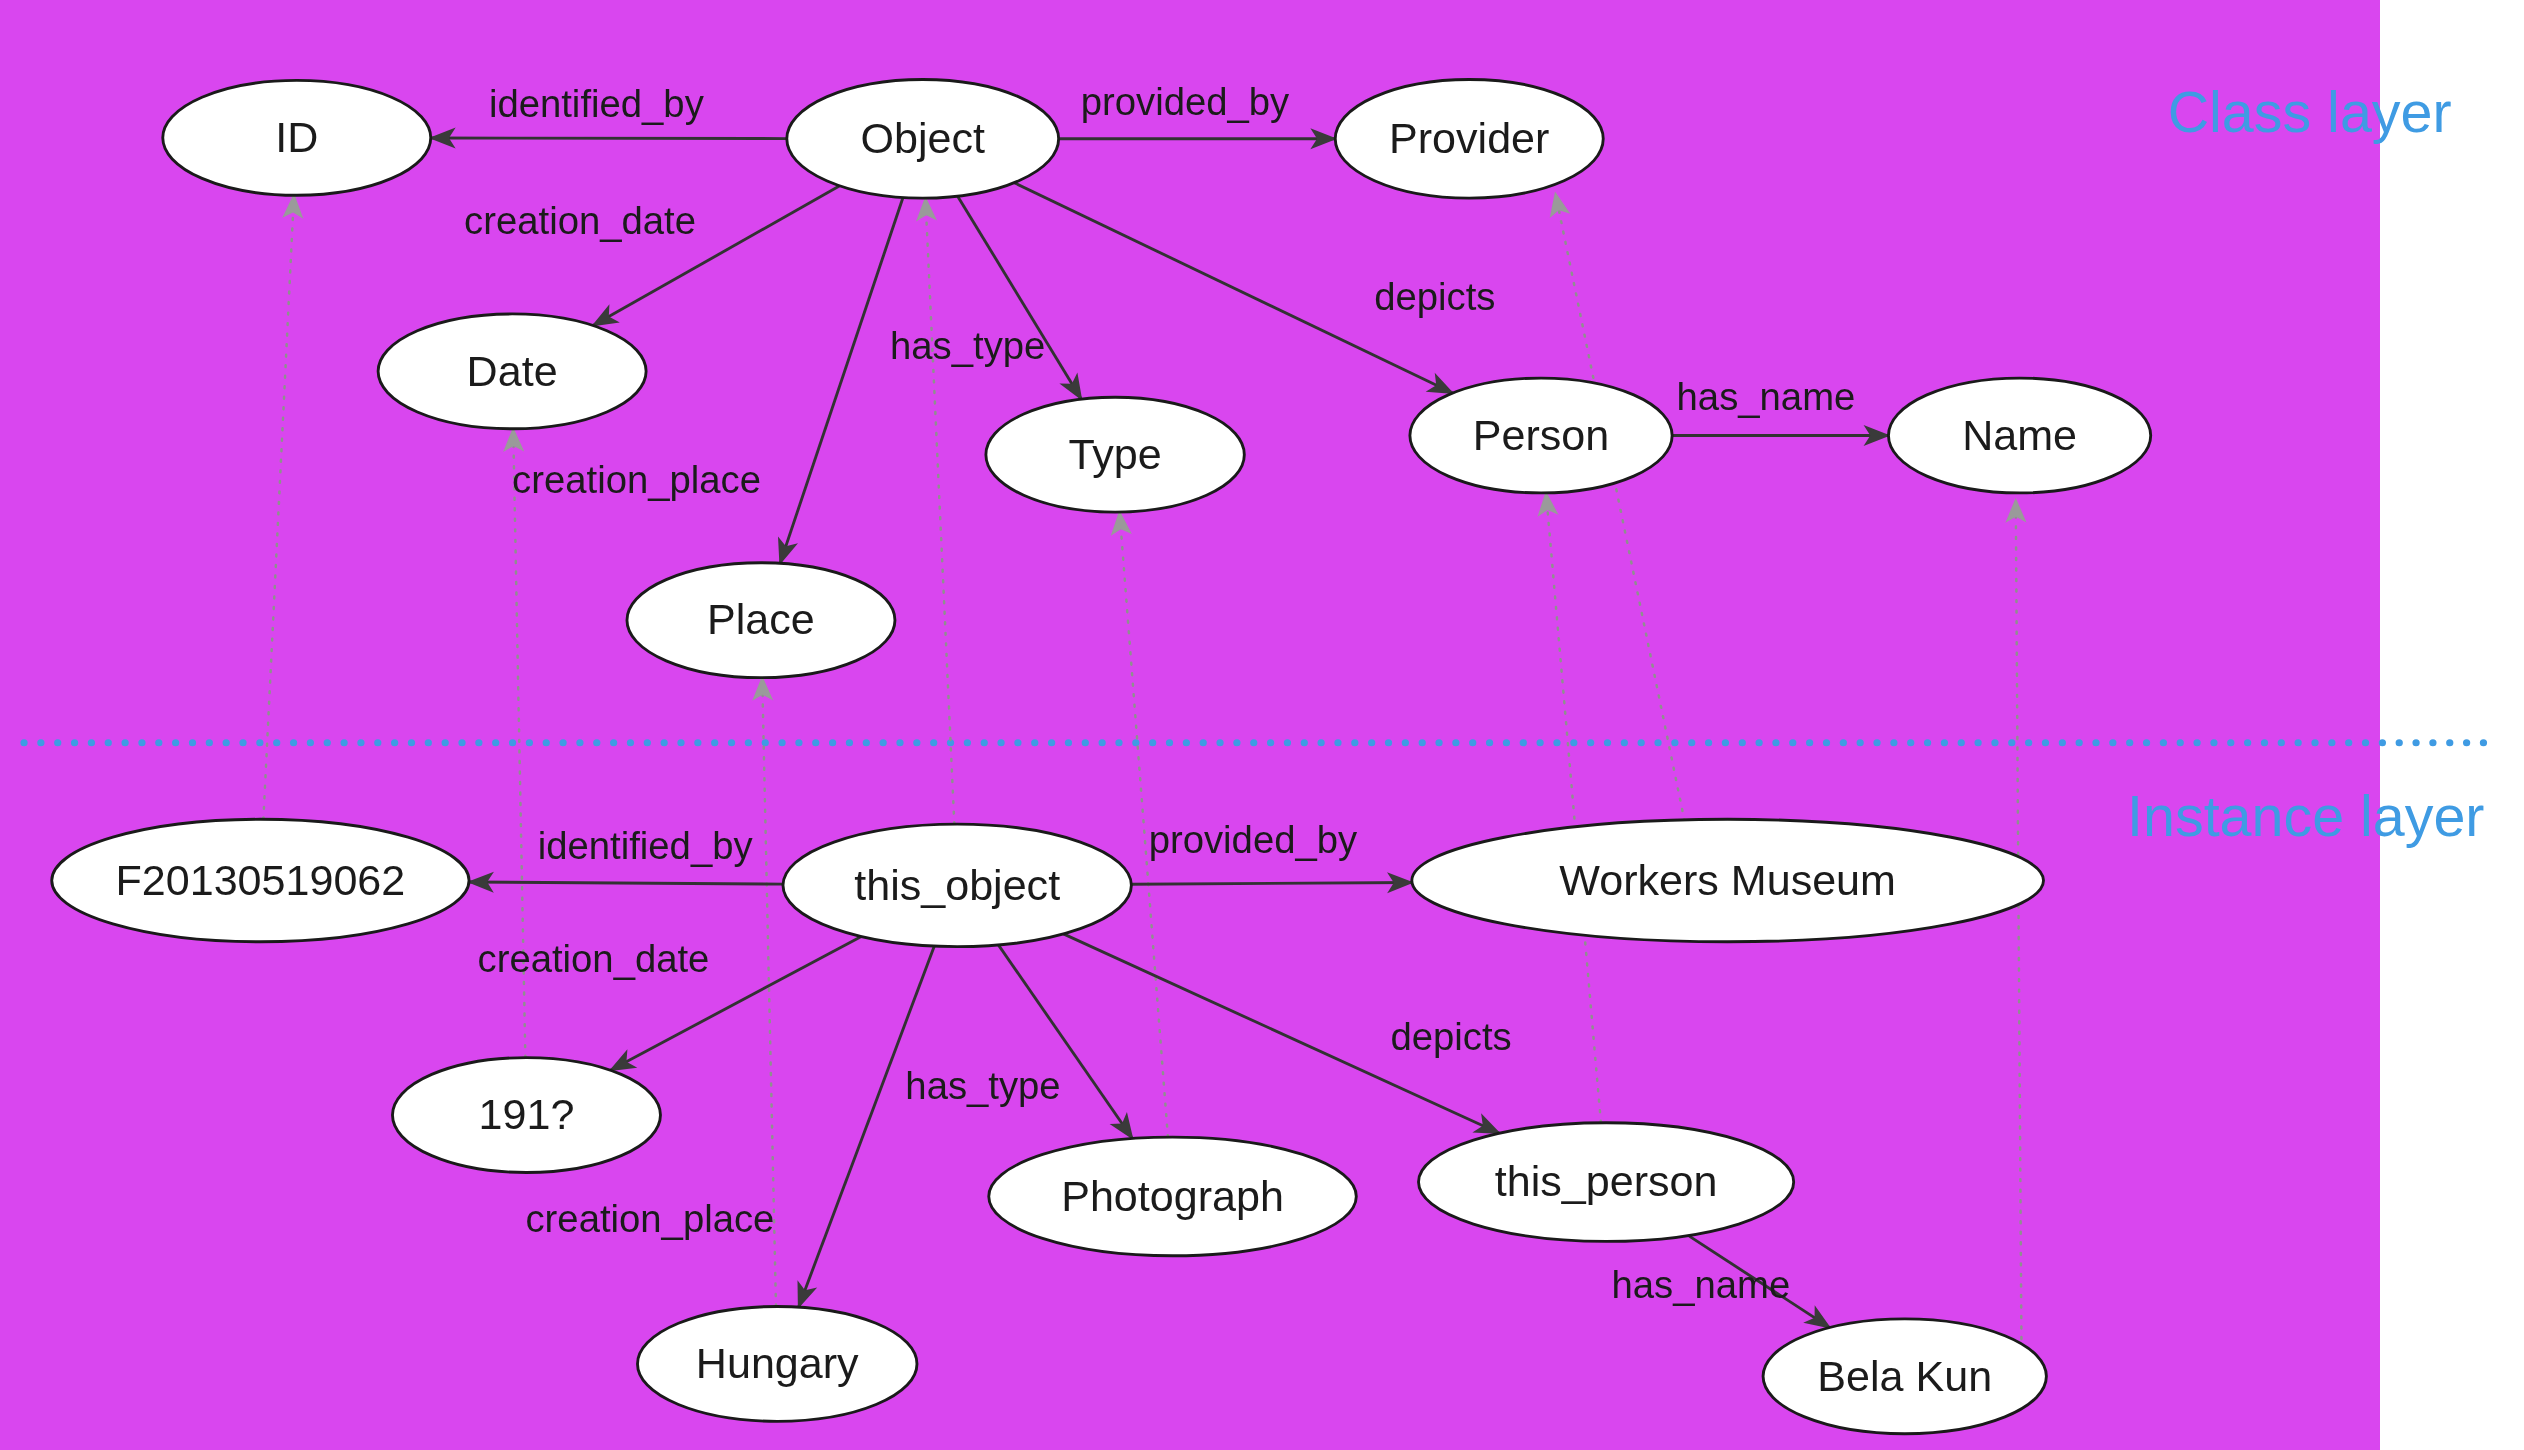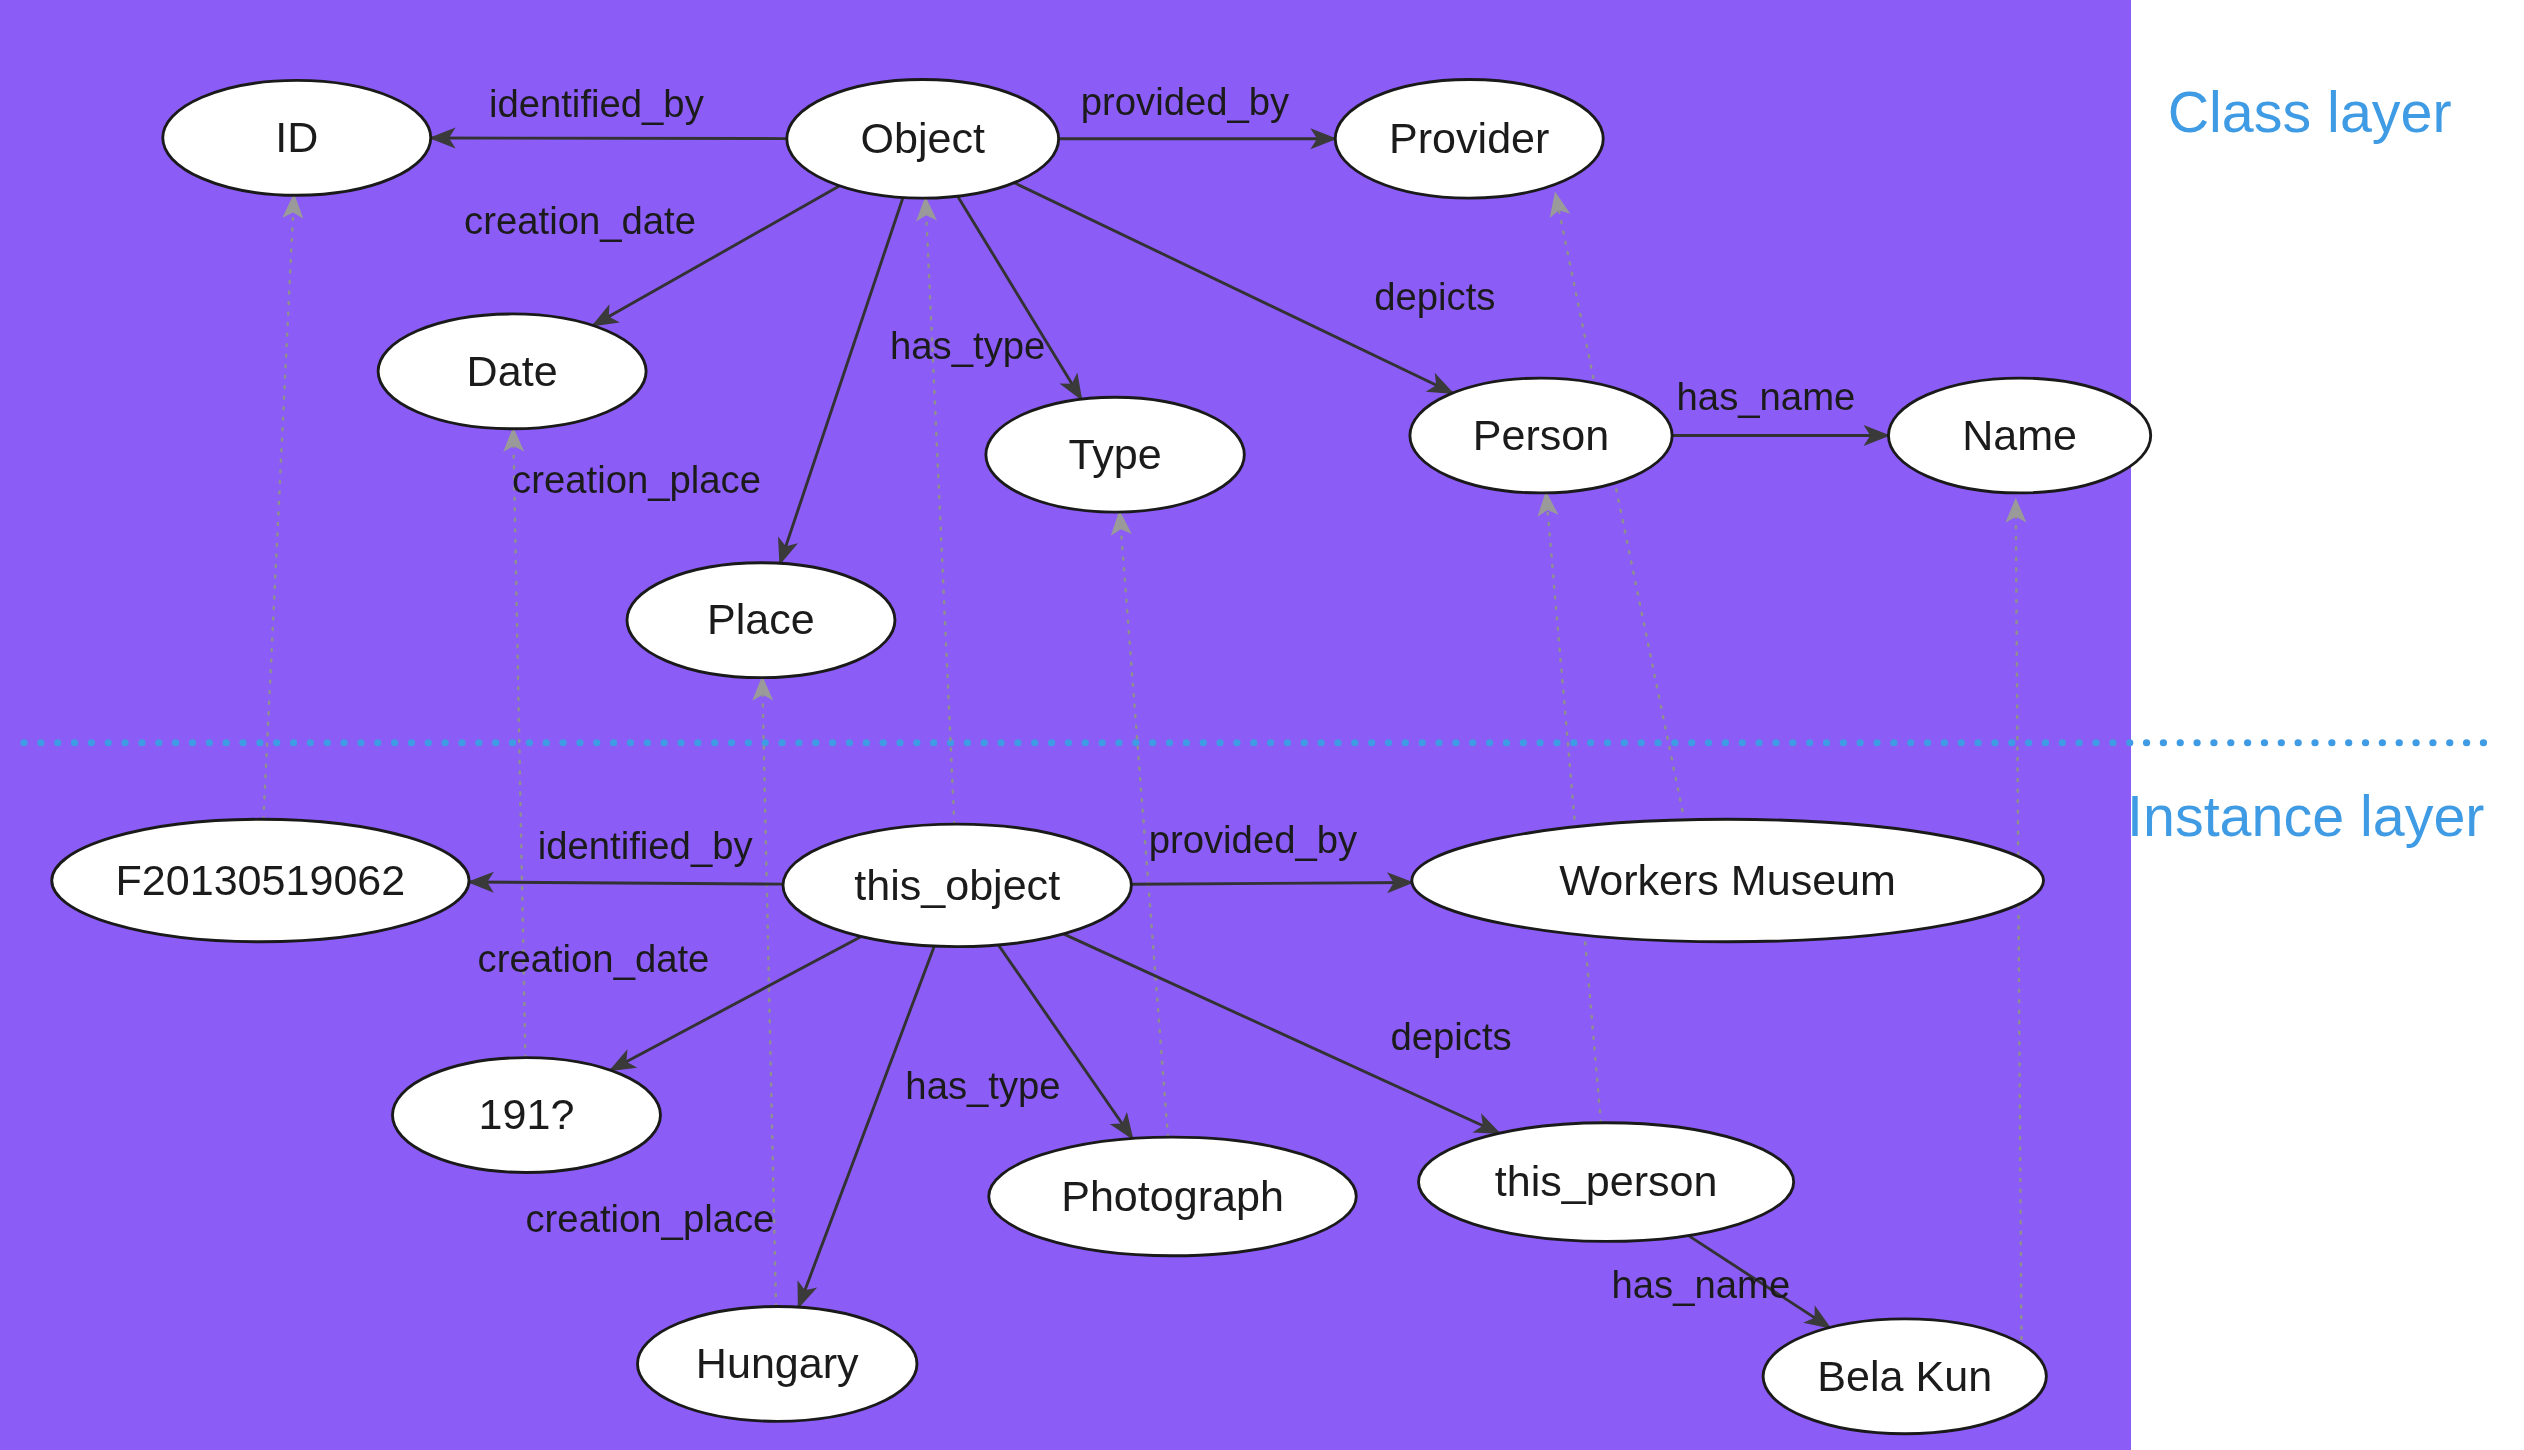--- a/index.html
+++ b/index.html
@@ -2,21 +2,21 @@
 <html><head>
 <meta charset="utf-8">
 <style>
   html, body {
     margin: 0; padding: 0;
     background: #ffffff;
     width: 2525px; height: 1451px;
     overflow: hidden;
     font-family: "Liberation Sans", "DejaVu Sans", sans-serif;
   }
-  .canvas { position: relative; width: 2131px; height: 1451px; background:#8b5cf6; }
+  .canvas { position: relative; width: 2380px; height: 1451px; background:#d946ef; }
   svg { position:absolute; left:0; top:0; }
   .node-ellipse { fill:#ffffff; stroke:#1a1a1a; stroke-width:3; }
   .node-label  { fill:#1b1b1b; font-size:45px; text-anchor:middle; dominant-baseline:middle; }
   .edge-line   { stroke:#323232; stroke-width:3; fill:none; }
   .edge-label  { fill:#1b1b1b; font-size:40px; text-anchor:middle; dominant-baseline:middle; }
   .link-line   { stroke:#8f8f8f; stroke-width:2.6; fill:none; stroke-dasharray:2 9; stroke-linecap:round; }
   .divider-line{ stroke-width:7.5; stroke-dasharray:0.1 17.5; stroke-linecap:round; fill:none; }
   .layer-label { font-size:60px; text-anchor:middle; dominant-baseline:middle; }
 </style>
 </head>

